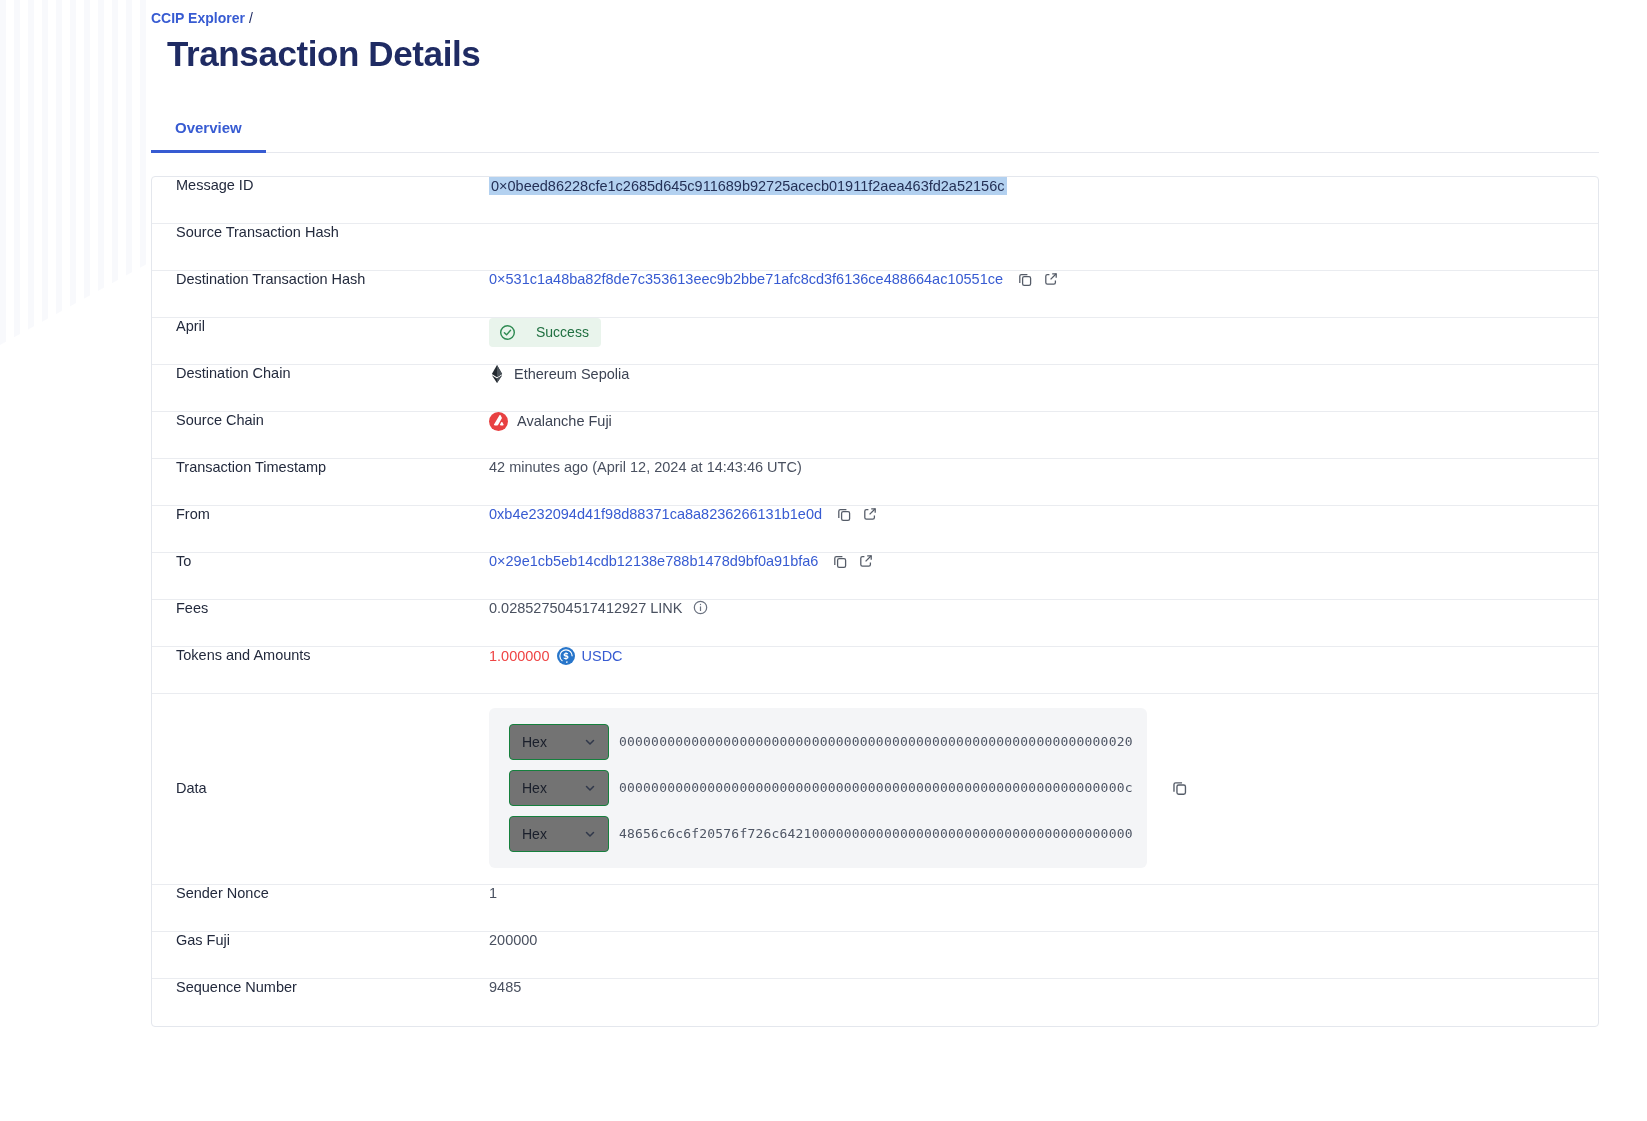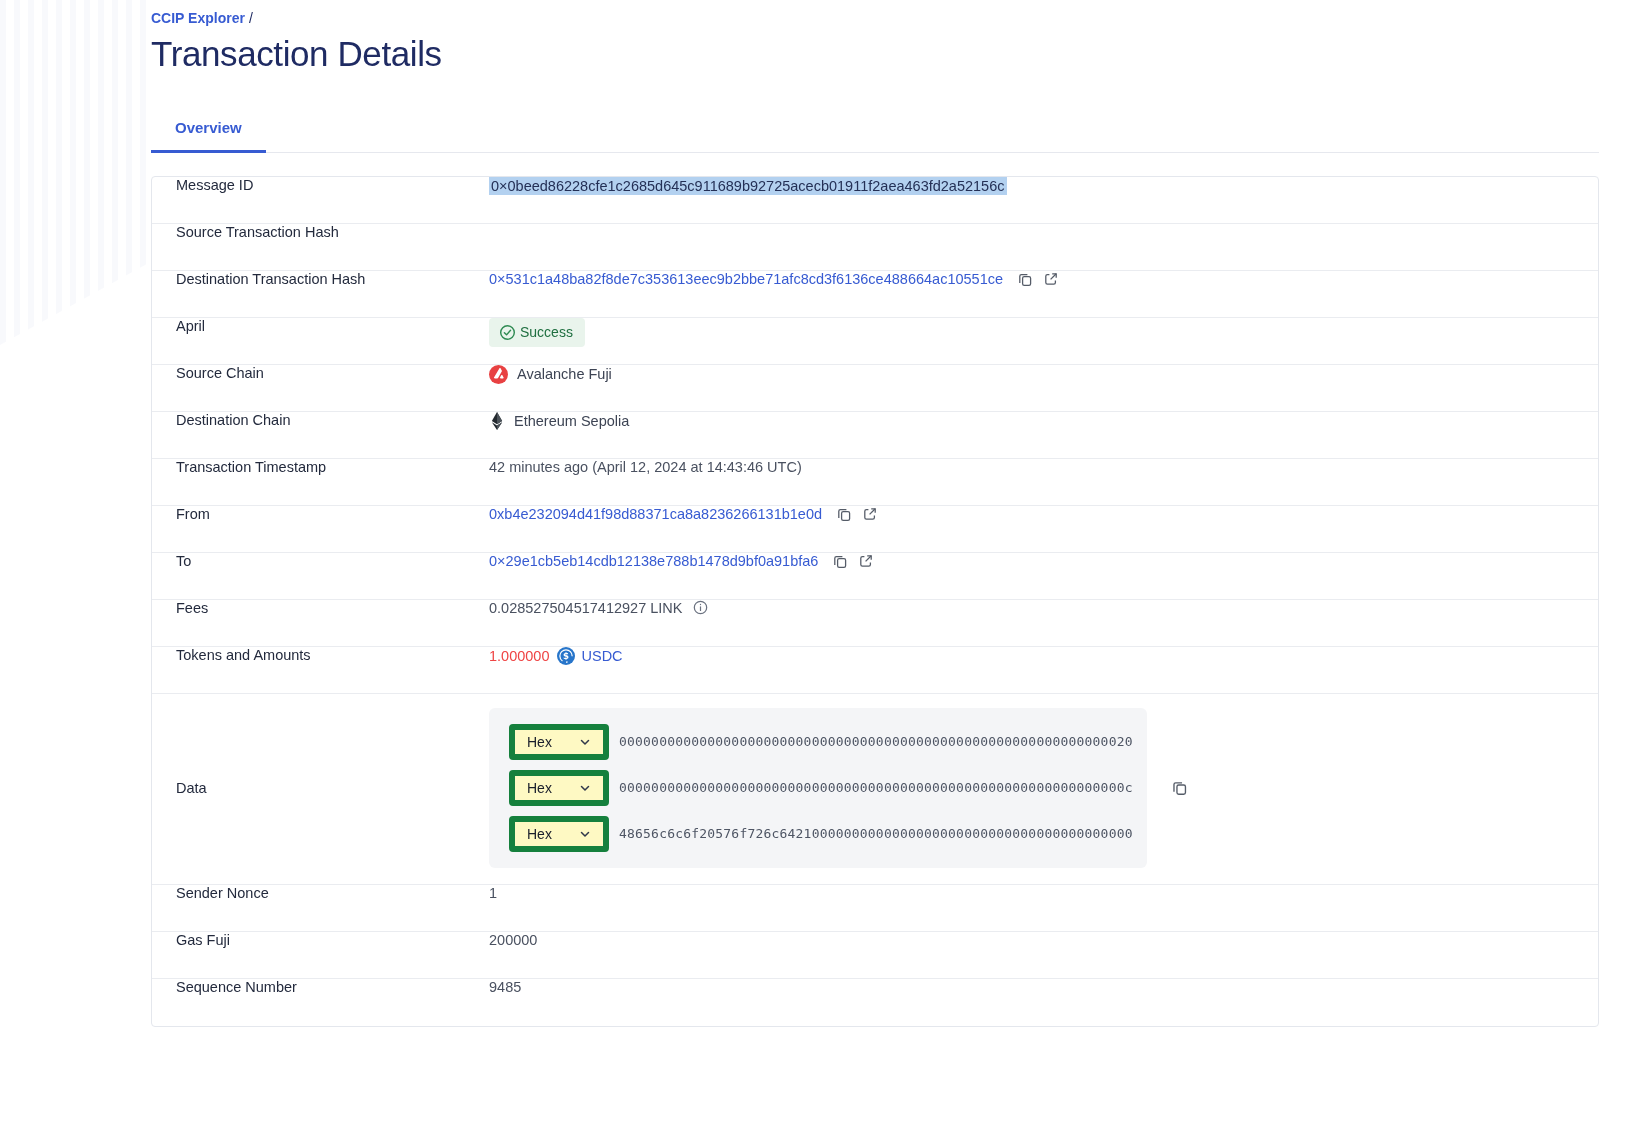--- a/index.html
+++ b/index.html
@@ -16,21 +16,21 @@
     background:repeating-linear-gradient(to right,#f1f3f9 0 6px,#ffffff 6px 14px);
     clip-path:polygon(0 0,100% 0,100% 76%,0 100%);
     opacity:.5; pointer-events:none;
   }
   .content { position:relative; margin-left:151px; width:1448px; }
 
   .breadcrumb { padding-top:10px; font-size:14px; line-height:1.2; }
   .breadcrumb a { color:#375bd2; font-weight:700; text-decoration:none; cursor:pointer; }
   .breadcrumb .sep { color:#1f2b63; font-weight:400; margin-left:4px; }
 
-  h1.page-title { margin:7px 0 0; font-size:35px; font-weight:400; color:#1f2b63; letter-spacing:-0.4px; }
+  h1.page-title { margin:7px 16px 0; font-size:35px; font-weight:700; color:#1f2b63; letter-spacing:-0.4px; }
 
   .tabs { margin-top:45px; border-bottom:1px solid #e6e8ee; display:flex; }
   .tab {
     padding:0 24px 14px; font-size:15px; font-weight:600; color:#375bd2;
     border-bottom:3px solid #375bd2; margin-bottom:-1px; cursor:pointer;
   }
 
   .card { margin-top:23px; border:1px solid #e4e7ed; border-radius:4px; background:#fff; }
   .row {
     display:flex; align-items:flex-start; min-height:47px; padding:0 24px;
@@ -44,40 +44,40 @@
   .highlight { background:#b3d1f0; color:#243056; padding:1px 2px; }
 
   .icon-btn {
     background:none; border:none; padding:0; margin:0; cursor:pointer;
     color:#555c68; display:inline-flex; align-items:center; line-height:0;
   }
   .icon-btn + .icon-btn, a.icon-btn { margin-left:2px; }
   .icon-gap { margin-left:6px; }
 
   .badge {
-    display:inline-flex; align-items:center; gap:4px;
+    display:inline-flex; align-items:center; gap:20px;
     background:#e9f4ec; color:#1f6f40; font-size:14px; font-weight:500;
     padding:6px 12px 6px 10px; border-radius:4px;
   }
 
   .chain { display:flex; align-items:center; gap:9px; color:#3d4454; }
 
   .info-icon { color:#6b7280; margin-left:2px; cursor:pointer; }
 
   .token-amount { color:#ef4444; }
   a.token-link { color:#375bd2; text-decoration:none; font-weight:500; cursor:pointer; display:inline-flex; align-items:center; gap:6px; }
 
   .row-data { align-items:center; padding-top:14px; padding-bottom:16px; }
   .data-box {
     background:#f4f5f7; border-radius:6px; padding:16px 20px; width:658px;
     display:flex; flex-direction:column; gap:10px;
   }
   .data-line { display:flex; align-items:center; gap:10px; }
   .hex-select {
-    background:#fef9c3; border:6px solid #15803d; border-radius:4px;
+    background:#737373; border:1px solid #15803d; border-radius:4px;
     height:36px; width:100px; flex:0 0 100px;
     display:flex; align-items:center; justify-content:space-between;
     padding:0 12px; font-size:14px; font-weight:500; color:#1a1f2b; cursor:pointer;
   }
   .hex-text {
     font-family:"DejaVu Sans Mono", monospace; font-size:13px; color:#4e5564;
     letter-spacing:.2px; white-space:nowrap;
   }
   .data-copy { margin-left:16px; }
   svg { display:block; }
@@ -135,45 +135,45 @@
     <div class="row">
       <div class="label">April</div>
       <div class="value">
         <span class="badge">
           <svg width="17" height="17" viewBox="0 0 18 18" fill="none" stroke="#2e8a52" stroke-width="1.5">
               <circle cx="9" cy="9" r="7.2"></circle>
               <path d="M5.7 9.3 8 11.5l4.2-4.8" stroke-linecap="round" stroke-linejoin="round"></path>
             </svg>
           <span>Success</span>
         </span>
-      </div>
-    </div>
-
-    <div class="row">
-      <div class="label">Source Chain</div>
-      <div class="value chain">
-        <svg width="19" height="19" viewBox="0 0 24 24">
-            <circle cx="12" cy="12" r="12" fill="#e84142"></circle>
-            <path fill="#ffffff" d="M7.1 16.9h3.2c.6 0 1-.2 1.3-.7l4.5-7.9c.3-.5.3-1 0-1.5l-1.5-2.6c-.3-.6-1.1-.6-1.4 0L6.3 15.7c-.3.5.1 1.2.8 1.2z"></path>
-            <path fill="#ffffff" d="M14.6 16.9h3c.7 0 1.1-.7.8-1.2l-1.5-2.7c-.3-.6-1.1-.6-1.4 0l-1.6 2.7c-.3.5.1 1.2.7 1.2z"></path>
-          </svg>
-        <span>Avalanche Fuji</span>
       </div>
     </div>
 
     <div class="row">
       <div class="label">Destination Chain</div>
       <div class="value chain">
         <svg width="16" height="18" viewBox="0 0 16 20">
             <path fill="#23292f" d="M8 0 2.3 10.1 8 13.7l5.7-3.6z"></path>
             <path fill="#4b5259" d="M8 0v13.7l5.7-3.6z"></path>
             <path fill="#23292f" d="M8 15 2.3 11.4 8 20l5.7-8.6z"></path>
             <path fill="#4b5259" d="M8 15v5l5.7-8.6z"></path>
           </svg>
         <span>Ethereum Sepolia</span>
+      </div>
+    </div>
+
+    <div class="row">
+      <div class="label">Source Chain</div>
+      <div class="value chain">
+        <svg width="19" height="19" viewBox="0 0 24 24">
+            <circle cx="12" cy="12" r="12" fill="#e84142"></circle>
+            <path fill="#ffffff" d="M7.1 16.9h3.2c.6 0 1-.2 1.3-.7l4.5-7.9c.3-.5.3-1 0-1.5l-1.5-2.6c-.3-.6-1.1-.6-1.4 0L6.3 15.7c-.3.5.1 1.2.8 1.2z"></path>
+            <path fill="#ffffff" d="M14.6 16.9h3c.7 0 1.1-.7.8-1.2l-1.5-2.7c-.3-.6-1.1-.6-1.4 0l-1.6 2.7c-.3.5.1 1.2.7 1.2z"></path>
+          </svg>
+        <span>Avalanche Fuji</span>
       </div>
     </div>
 
     <div class="row">
       <div class="label">Transaction Timestamp</div>
       <div class="value">
         <span>42 minutes ago (April 12, 2024 at 14:43:46 UTC)</span>
       </div>
     </div>
 

